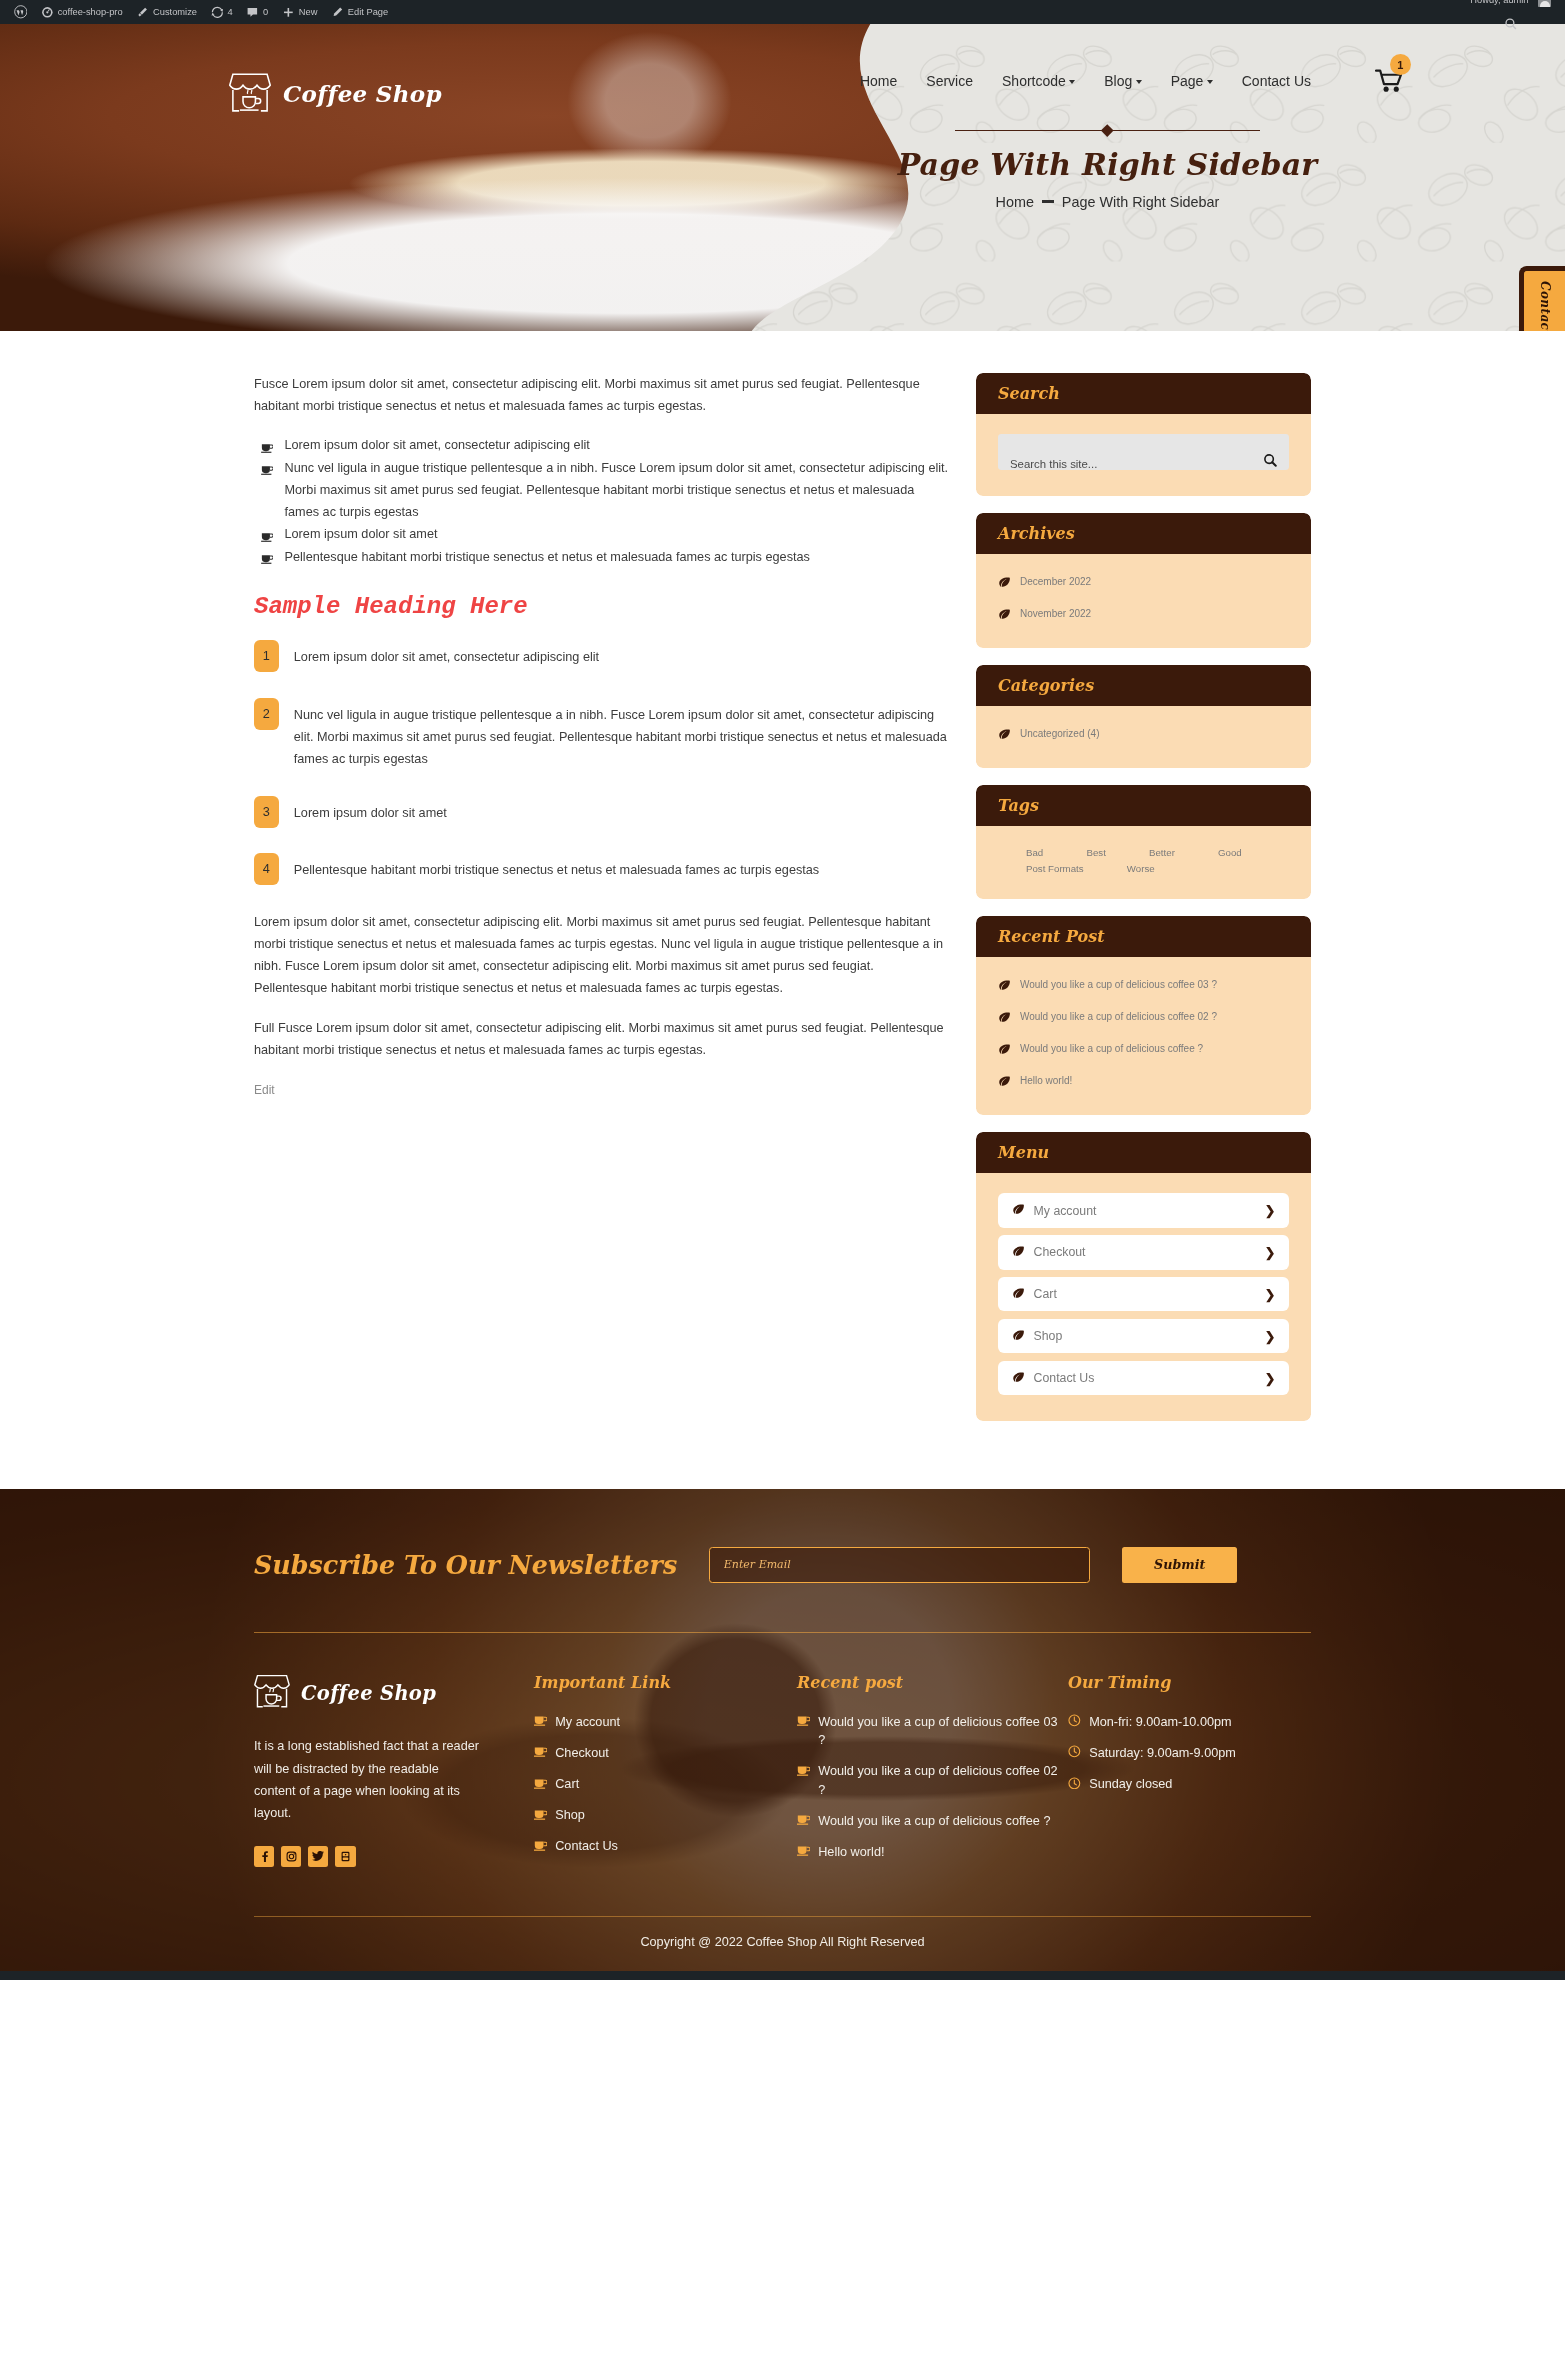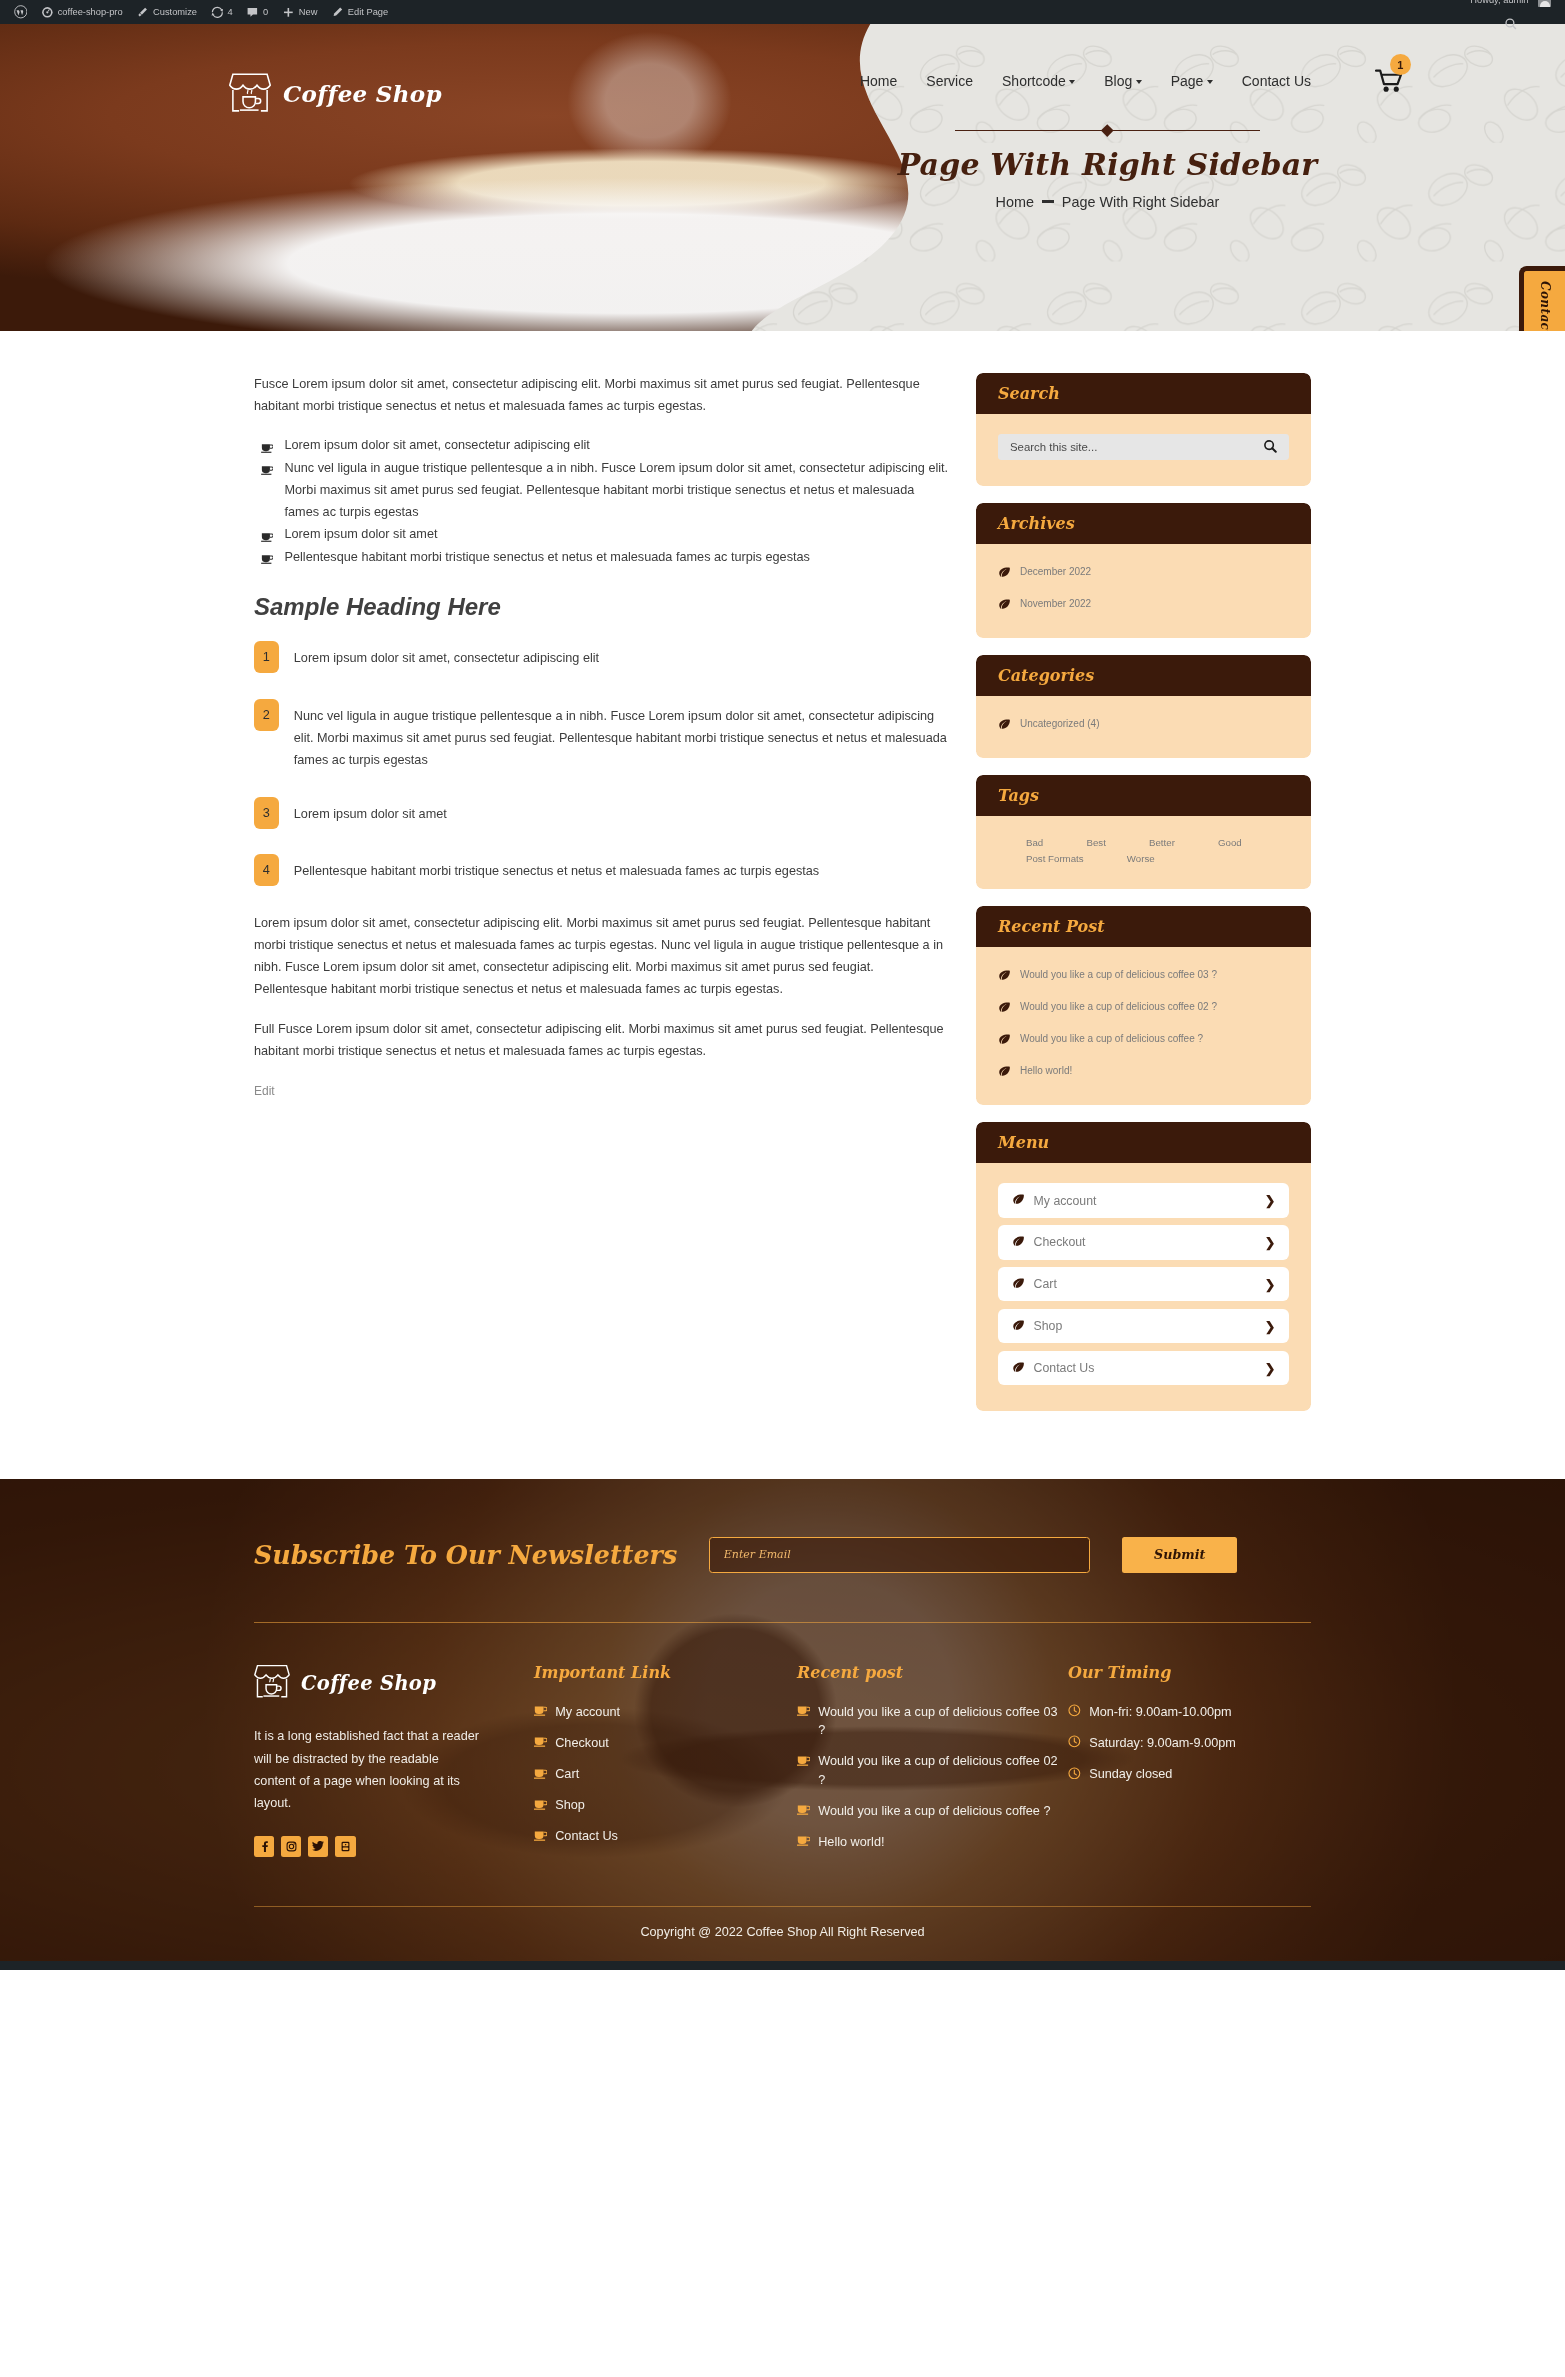--- a/index.html
+++ b/index.html
@@ -93,41 +93,41 @@
   .container { width: 1565px; padding: 0 254px; display: flex; gap: 24px; padding-top: 42px; padding-bottom: 51px; }
   .content { width: 695px; }
   .sidebar { width: 335px; margin-left: auto; }
 
   .content p { font-size: 12.7px; line-height: 1.75; color: #3c3c3c; margin-bottom: 17px; }
   .cup-list { list-style: none; margin-bottom: 22px; }
   .cup-list li { font-size: 12.7px; line-height: 1.75; color: #3c3c3c; position: relative; padding-left: 30.5px; }
   .cup-list li .cupicon { position: absolute; left: 6.8px; top: 3.4px; }
 
   .sample-heading {
-    font-family: Liberation Sans, sans-serif; font-weight: 700; font-style: italic;
-    font-size: 24px; color: #404040; margin: 25.4px 0 20.3px;
+    font-family: Liberation Mono, monospace; font-weight: 700; font-style: italic;
+    font-size: 24px; color: #ef4444; margin: 25.4px 0 20.3px;
   }
   .num-list { list-style: none; }
   .num-item { display: flex; gap: 15.2px; margin-bottom: 25.4px; align-items: flex-start; }
   .num-badge {
     flex: 0 0 auto; width: 24.6px; height: 32px; border-radius: 6px; background: #f5a93f;
     color: #2e2e2e; font-size: 12.7px; display: flex; align-items: center; justify-content: center;
   }
   .num-text { font-size: 12.7px; line-height: 1.75; color: #3c3c3c; padding-top: 6px; }
   .edit-link { display:inline-block; font-size: 12px; color: #8a8a8a; text-decoration: none; margin-top: 5.1px;}
 
   
   .widget { margin-bottom: 17px; border-radius: 6.8px; overflow: hidden; }
   .widget-head {
     background: #3b1a0b; padding: 11px 22px;
     font-family: "DejaVu Serif", serif; font-style: italic; font-weight: 700;
     font-size: 16px; color: #f5a93f; border-radius: 6.8px 6.8px 0 0;
   }
   .widget-body { background: #fbdcb4; padding: 20.3px 22px 25.4px; border-radius: 0 0 6.8px 6.8px; }
-  .search-box { display: flex; align-items: center; background: #e6e6e6; border-radius: 3.4px; padding: 0 12px; height: 26px; }
+  .search-box { display: flex; align-items: flex-end; background: #e6e6e6; border-radius: 3.4px; padding: 0 12px; height: 36px; }
   .search-box input {
     border: none; outline: none; background: transparent; flex: 1;
     font-family: "Liberation Sans", sans-serif; font-size: 11.4px; color: #2e2e2e;
   }
   .search-box input::placeholder { color: #4a4a4a; }
 
   .wlist { list-style: none; }
   .wlist li { display: flex; align-items: flex-start; gap: 9.3px; margin-bottom: 15.2px; }
   .wlist li:last-child { margin-bottom: 0; }
   .wlist a { color: #7b7b7b; font-size: 10px; text-decoration: none; line-height: 1.5; }

